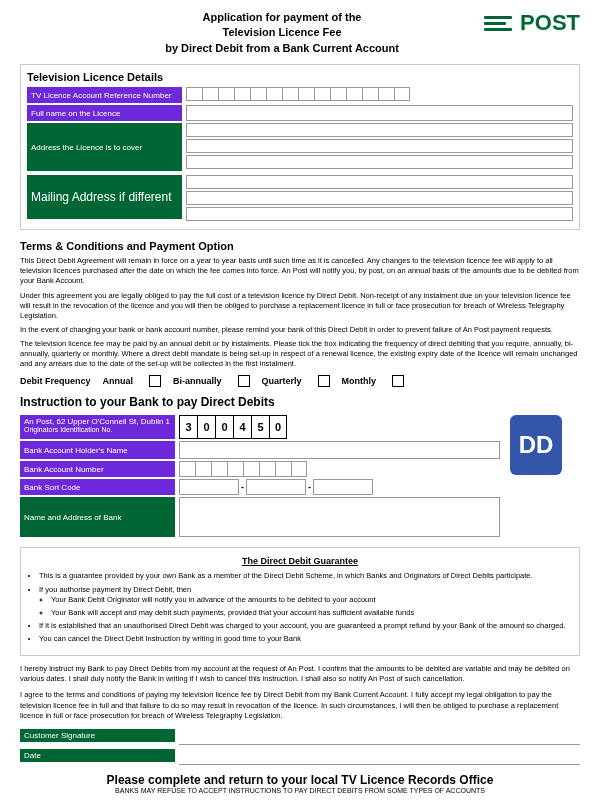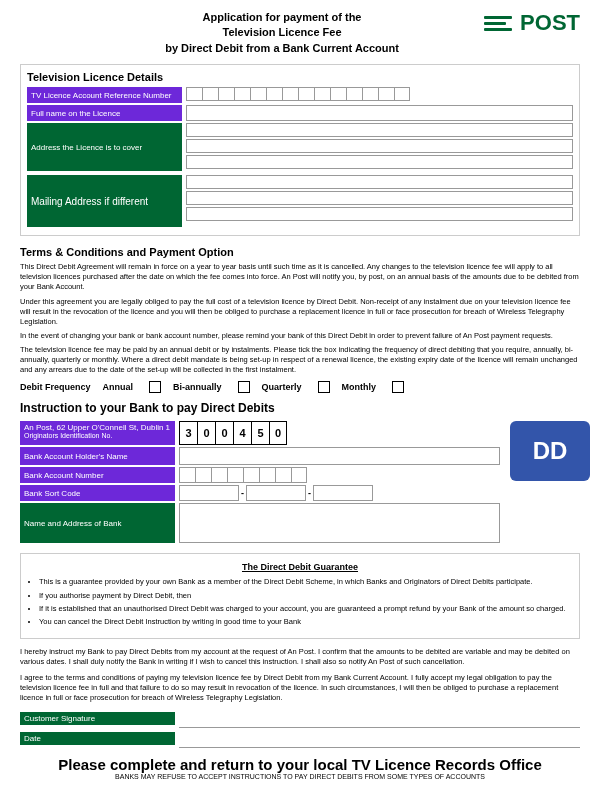--- a/index.html
+++ b/index.html
@@ -94,24 +94,24 @@
       width: 155px;
       min-width: 155px;
       height: 48px;
       display: flex;
       align-items: center;
     }
     .mailing-label {
       background: #006633;
       color: #fff;
       padding: 2px 4px;
-      font-size: 10px;
+      font-size: 12px;
       width: 155px;
       min-width: 155px;
-      height: 52px;
+      height: 44px;
       display: flex;
       align-items: center;
     }
 
     .tv-licence-box {
       border: 1px solid #ccc;
       padding: 6px;
       margin-bottom: 10px;
     }
     .ref-boxes {
@@ -265,21 +265,21 @@
       margin-left: 4px;
       height: 18px;
     }
 
     .footer-text {
       text-align: center;
       font-size: 8px;
       margin-top: 8px;
     }
     .footer-text .footer-main {
-      font-size: 15px;
+      font-size: 12px;
       font-weight: bold;
     }
     .footer-text .footer-sub {
       font-size: 7px;
       text-transform: uppercase;
     }
 
     .name-address-bank-row {
       display: flex;
       align-items: flex-start;
@@ -467,31 +467,35 @@
         </div>
       </div>
 
       <div class="name-address-bank-row">
         <div class="name-address-bank-label">Name and Address of Bank</div>
         <div class="name-address-bank-input"></div>
       </div>
     </div>
 
     <div style="position:relative; width:70px; margin-left:10px; margin-top:20px;">
-      <div style="background:#3355AA; color:#fff; font-size:24px; font-weight:bold; width:80px; height:60px; display:flex; align-items:center; justify-content:center; border-radius:6px;">DD</div>
+      <div style="background:#3355AA; color:#fff; font-size:24px; font-weight:bold; width:52px; height:60px; display:flex; align-items:center; justify-content:center; border-radius:6px;">DD</div>
     </div>
   </div>
 </div>
 
 <div class="guarantee-box">
   <div class="guarantee-title">The Direct Debit Guarantee</div>
   <ul class="guarantee-list">
     <li>This is a guarantee provided by your own Bank as a member of the Direct Debit Scheme, in which Banks and Originators of Direct Debits participate.</li>
     <li>
       <span>If you authorise payment by Direct Debit, then</span>
+      <ul>
+        <li>Your Bank Debit Originator will notify you in advance of the amounts to be debited to your account</li>
+        <li>Your Bank will accept and may debit such payments, provided that your account has sufficient available funds</li>
+      </ul>
     </li>
     <li>If it is established that an unauthorised Direct Debit was charged to your account, you are guaranteed a prompt refund by your Bank of the amount so charged.</li>
     <li>You can cancel the Direct Debit Instruction by writing in good time to your Bank</li>
   </ul>
 </div>
 
 <div class="declaration-text">I hereby instruct my Bank to pay Direct Debits from my account at the request of An Post. I confirm that the amounts to be debited are variable and may be debited on various dates. I shall duly notify the Bank in writing if I wish to cancel this instruction. I shall also so notify An Post of such cancellation.</div>
 <div class="declaration-text">I agree to the terms and conditions of paying my television licence fee by Direct Debit from my Bank Current Account. I fully accept my legal obligation to pay the television licence fee in full and that failure to do so may result in revocation of the licence. In such circumstances, I will then be obliged to purchase a replacement licence in full or face prosecution for breach of Wireless Telegraphy Legislation.</div>
 
 <div class="sig-row">

